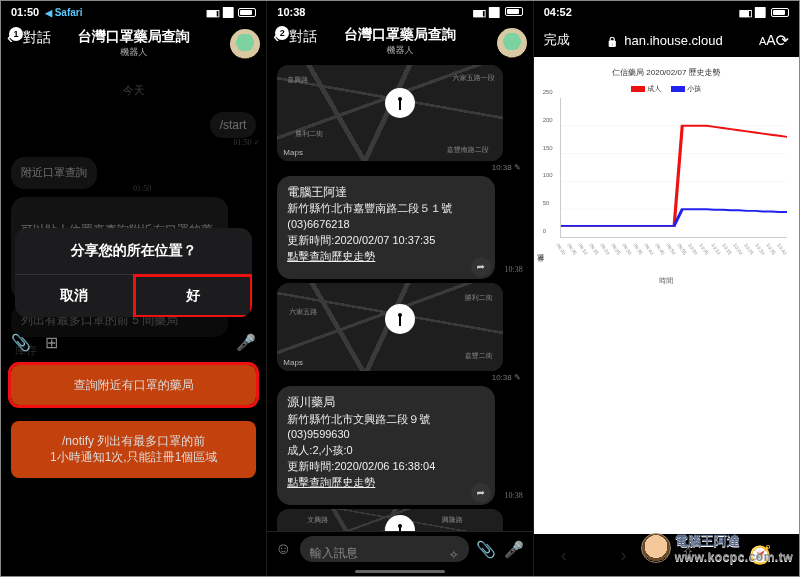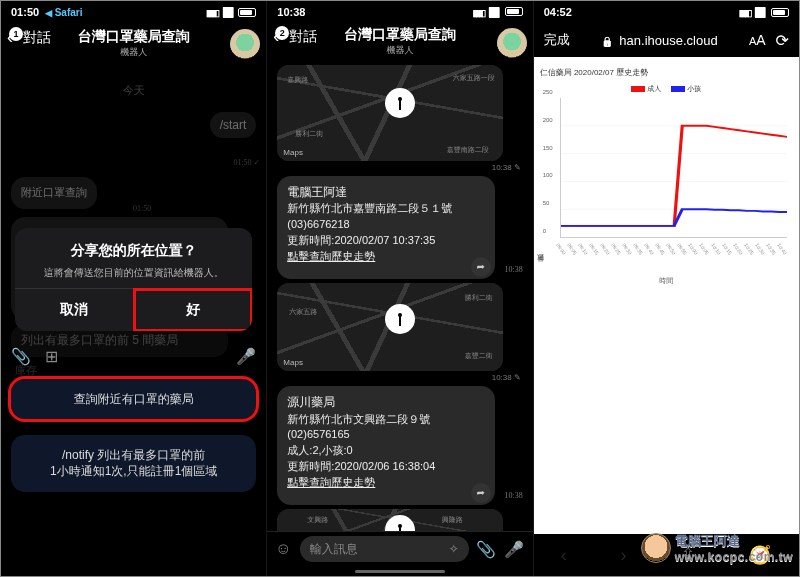--- a/index.html
+++ b/index.html
@@ -71,21 +71,21 @@
 
   .msg-in {
     background: #2a2a2a; color: #eee; border-radius: 14px;
     padding: 8px 10px; font-size: 12px; line-height: 1.45;
     margin: 4px 32px 4px 4px; position: relative;
   }
   .msg-in.small { font-size: 11px; display: inline-block; }
   .msg-out {
     background: #2a2a2a; color: #eee; border-radius: 14px;
     padding: 6px 10px; font-size: 12px;
-    margin: 4px 4px 20px auto; max-width: 70%; text-align: left;
+    margin: 4px 4px 0 auto; max-width: 70%; text-align: left;
     display: inline-block; float: right; clear: both;
   }
   .tstamp { font-size: 8px; color: #777; font-family: Liberation Serif, serif; }
   .row { display: flex; align-items: flex-end; gap: 4px; }
   .row.rev { flex-direction: row-reverse; }
 
   
   .dim {
     position: absolute; inset: 0; background: rgba(0,0,0,0.55);
     display: flex; flex-direction: column; justify-content: flex-start;
@@ -106,21 +106,21 @@
   .sheet .btns > div:last-child { border-right: none; }
 
   .redbox { outline: 3px solid #e11; outline-offset: -2px; }
 
   .actionbar {
     height: 30px; display: flex; align-items: center; padding: 0 10px; gap: 14px;
     color: #888; font-size: 16px;
   }
 
   .quick {
-    background: #0f172a; color: #ddd; border-radius: 14px;
+    background: #c2410c; color: #ddd; border-radius: 8px;
     padding: 12px 8px; text-align: center; font-size: 12px;
     margin: 8px 10px; line-height: 1.35;
   }
   .quick.hl { outline: 3px solid #e11; outline-offset: 0; }
 
   
   .mapcard {
     background: #222; border-radius: 12px; height: 96px; margin: 4px 24px 4px 4px;
     position: relative; overflow: hidden;
   }
@@ -167,42 +167,42 @@
     display: flex; align-items: center; justify-content: center;
   }
 
   
   .inputbar {
     height: 36px; background: #000; display: flex; align-items: center;
     gap: 8px; padding: 0 8px; border-top: 1px solid #222;
   }
   .inputbar .pill {
     flex: 1; background: #2a2a2a; border-radius: 16px; height: 26px;
-    display: flex; align-items: center; padding: 12px 10px; color: #888; font-size: 12px;
+    display: flex; align-items: flex-end; padding: 0 10px; color: #888; font-size: 12px;
   }
   .inputbar .ic { color: #888; font-size: 16px; }
   .homebar { height: 10px; display: flex; align-items: center; justify-content: center; }
   .homebar::after { content: ""; width: 90px; height: 3px; background: #666; border-radius: 2px; }
 
   
   .phone.light { background: #fff; color: #000; }
   .phone.light .status { color: #fff; background: #000; }
   .safari-top {
     background: #000; color: #fff; height: 34px;
     display: flex; align-items: center; justify-content: space-between;
     padding: 0 10px; font-size: 13px;
   }
   .safari-top .url { flex: 1; text-align: center; display: flex; gap: 6px; justify-content: center; align-items: center; }
   .safari-top .lock::before { content: "🔒"; font-size: 10px; filter: grayscale(1) brightness(2); }
   .safari-top .aa { font-size: 11px; }
   .safari-top .aa .bigA { font-size: 14px; }
   .safari-top .reload::before { content: "⟳"; font-size: 16px; }
 
   .chartwrap { background: #fff; padding: 10px 6px 4px; }
-  .chart-title { font-size: 8px; color: #333; margin-bottom: 6px; }
+  .chart-title { font-size: 8px; color: #333; text-align: center; margin-bottom: 6px; }
   .legend { display: flex; gap: 10px; justify-content: center; font-size: 7px; color: #333; margin-bottom: 4px; }
   .legend .sw { display: inline-block; width: 14px; height: 6px; vertical-align: middle; margin-right: 2px; }
   .legend .r { background: #e11; }
   .legend .b { background: #22e; }
   .chartbox {
     position: relative; height: 140px; margin: 0 6px 4px 20px;
     border-left: 1px solid #ccc; border-bottom: 1px solid #ccc;
   }
   .chartbox svg { position: absolute; inset: 0; width: 100%; height: 100%; }
   .ytick { position: absolute; left: -18px; font-size: 6px; color: #666; transform: translateY(-50%); }
@@ -289,21 +289,20 @@
       <div style="opacity:0.35;font-size:11px;line-height:1.8;padding-left:8px">
         <div>庫存</div>
         <div>附近</div>
         <div>請輸</div>
       </div>
 
       <div class="dim">
         <div class="sheet">
           <div class="hd">
             <div class="q">分享您的所在位置？</div>
-            <div class="d">這將會傳送您目前的位置資訊給機器人。</div>
           </div>
           <div class="btns">
             <div>取消</div>
             <div class="redbox">好</div>
           </div>
         </div>
 
         <div class="actionbar" style="margin-top:10px">
           <span>📎</span>
           <span>⊞</span>
@@ -373,21 +372,21 @@
         <div class="pin"></div>
         <div class="amaps"> <span>Maps</span></div>
       </div>
       <div class="tsr">
           <span class="edit">10:38</span>
         </div>
 
       <div class="msg-in pharm" style="position:relative;padding-bottom:14px">
         <div class="name">源川藥局</div>
         <div>新竹縣竹北市文興路二段９號</div>
-        <div>(02)6576165</div>
+        <div>(03)9599630</div>
         <div>成人:2,小孩:0</div>
         <div>更新時間:2020/02/06 16:38:04</div>
         <div class="link">點擊查詢歷史走勢</div>
         <span class="tstamp" style="position:absolute;right:-28px;bottom:4px">10:38</span>
         <div class="share">➦</div>
       </div>
 
       <div class="mapcard" style="height:34px;margin-bottom:0">
         <div class="roads"></div>
         <span class="street" style="left:30px;top:6px">文興路</span>
@@ -417,21 +416,21 @@
         <span class="wifi"></span>
         <span class="batt"></span>
       </span>
     </div>
     <div class="safari-top">
       <span>完成</span>
       <span class="url">
         <span class="lock"></span>
         <span>han.ihouse.cloud</span>
       </span>
-      <span style="display:flex;gap:10px;align-items:center">
+      <span style="display:flex;align-items:center">
         <span class="aa"><span>A</span><span class="bigA">A</span></span>
         <span class="reload"></span>
       </span>
     </div>
 
     <div class="chartwrap" style="position:relative">
       <div class="chart-title">仁信藥局 2020/02/07 歷史走勢</div>
       <div class="legend">
         <span><span class="sw r"></span><span>成人</span></span>
         <span><span class="sw b"></span><span>小孩</span></span>

